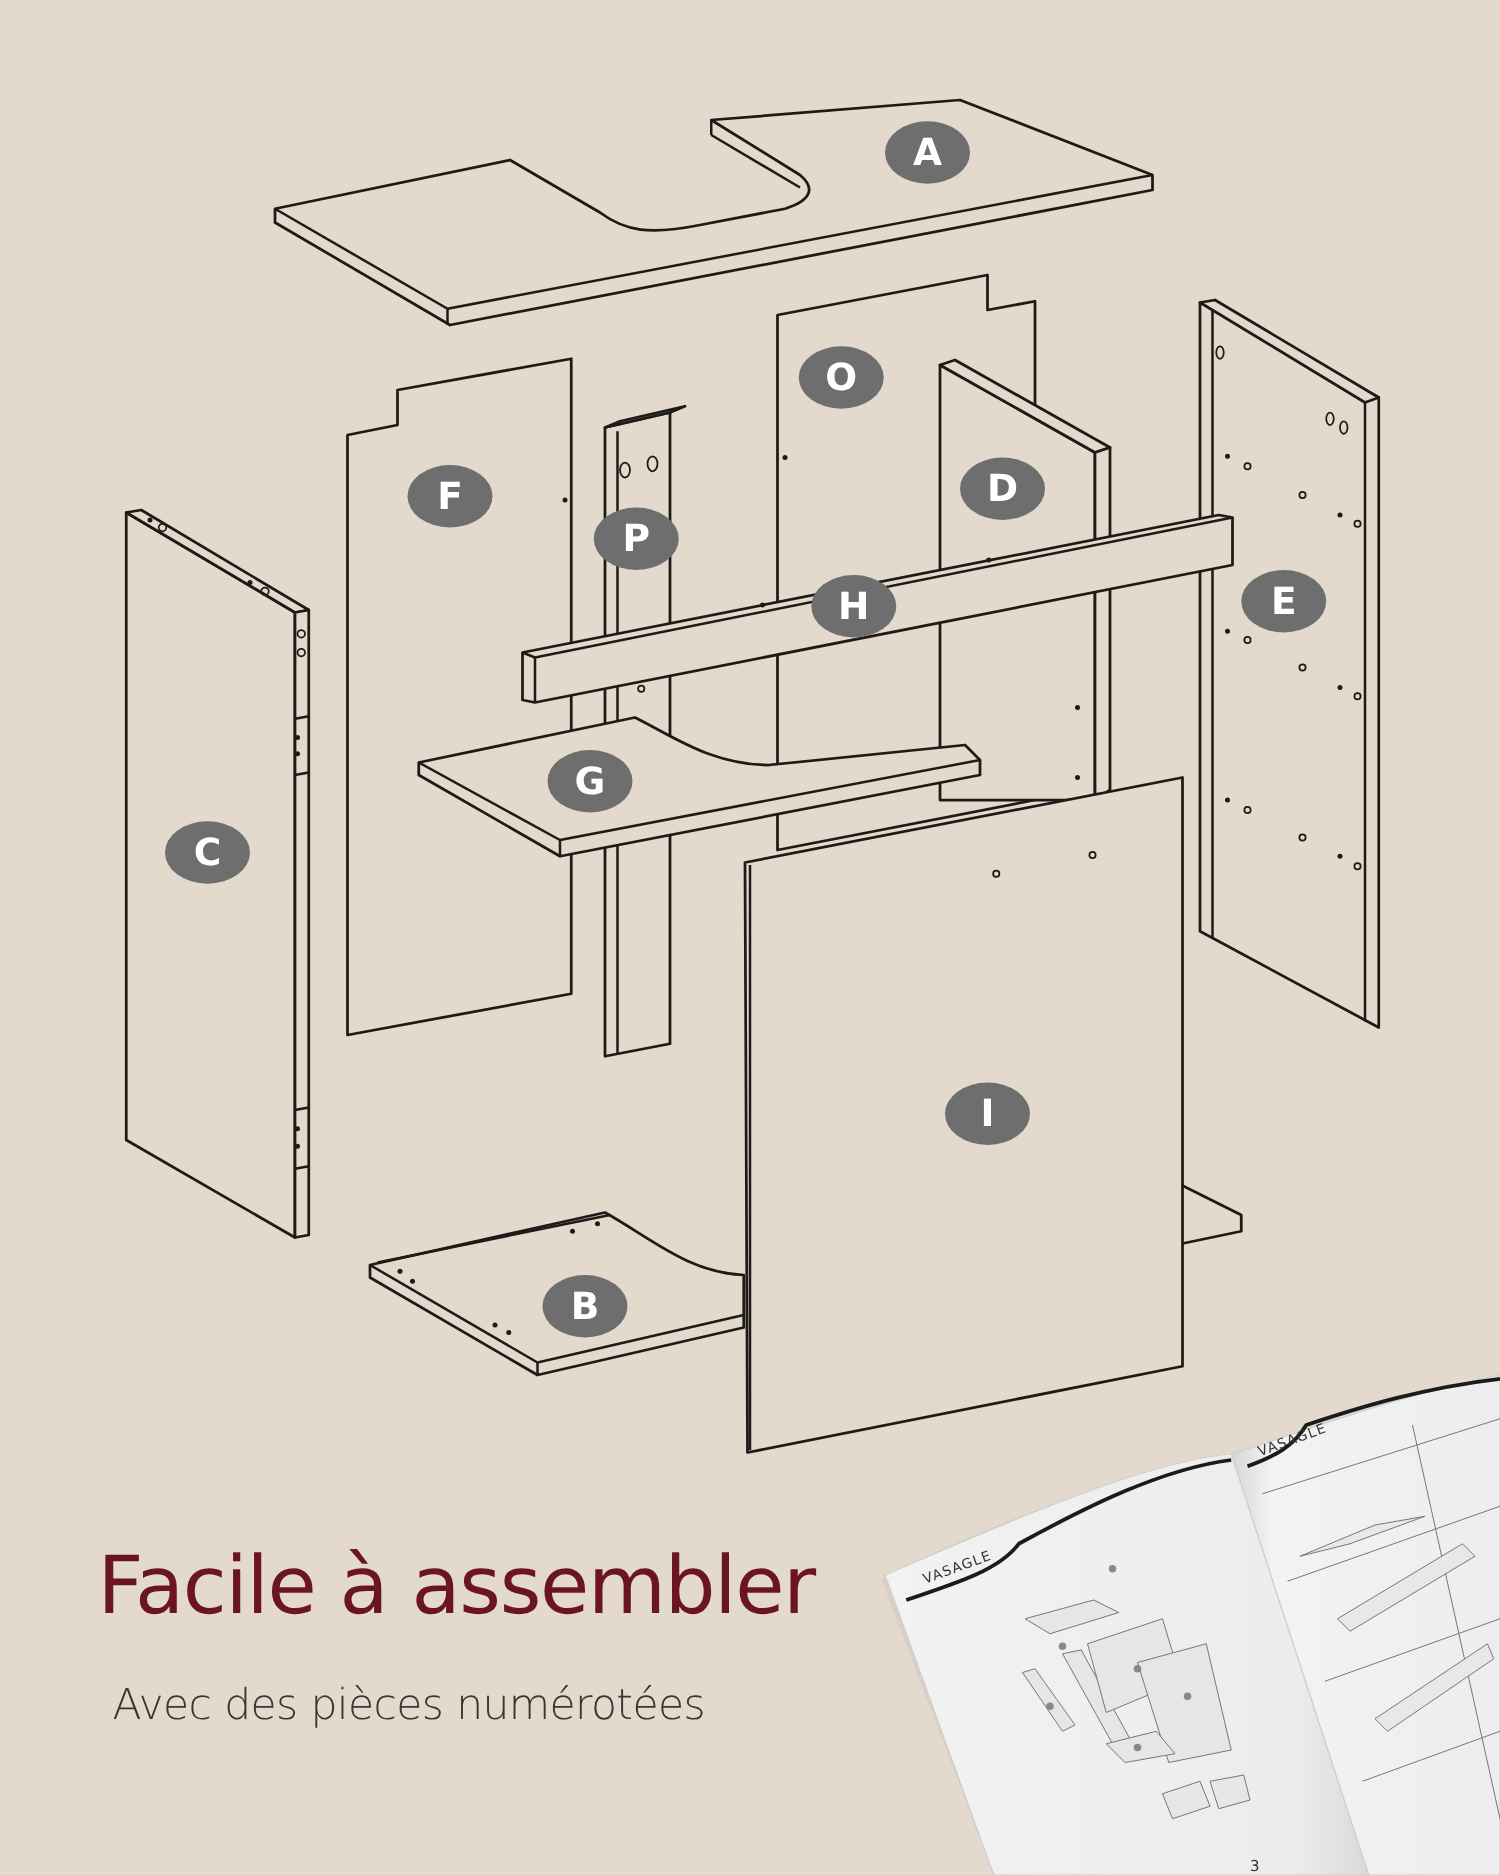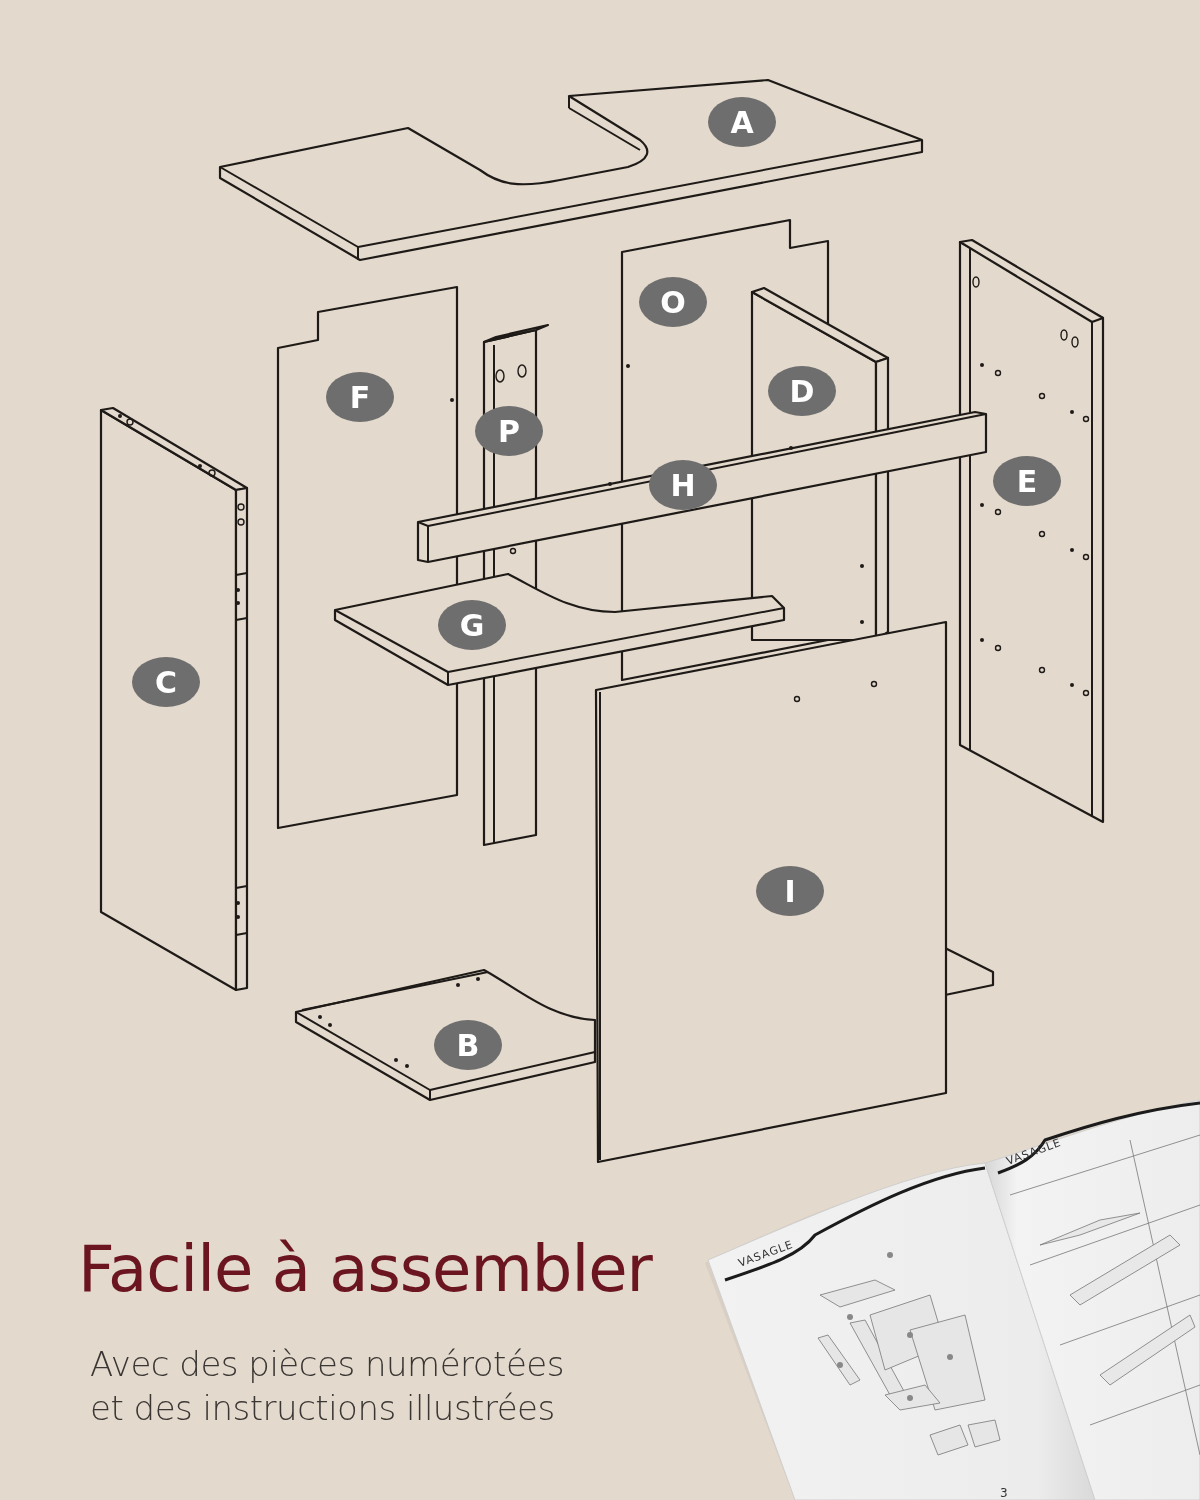--- a/index.html
+++ b/index.html
@@ -149,21 +149,20 @@
 <div class="badge" style="left:1027px;top:481px;">E</div>
 <div class="badge" style="left:683px;top:485px;">H</div>
 <div class="badge" style="left:166px;top:682px;">C</div>
 <div class="badge" style="left:472px;top:625px;">G</div>
 <div class="badge" style="left:790px;top:891px;">I</div>
 <div class="badge" style="left:468px;top:1045px;">B</div>
 
 <h1 id="headline">Facile à assembler</h1>
 <div id="subtitle">
   <div>Avec des pièces numérotées</div>
-  <div>et des instructions illustrées</div>
 </div>
 
 <svg id="booklet" viewBox="0 0 500 405" xmlns="http://www.w3.org/2000/svg">
   <defs>
     <linearGradient id="pgL" x1="0" y1="0" x2="1" y2="0">
       <stop offset="0" stop-color="#f2f2f2"></stop>
         <stop offset="0.85" stop-color="#ececec"></stop>
         <stop offset="1" stop-color="#d9d9d9"></stop>
     </linearGradient>
     <linearGradient id="pgR" x1="0" y1="0" x2="1" y2="0">

